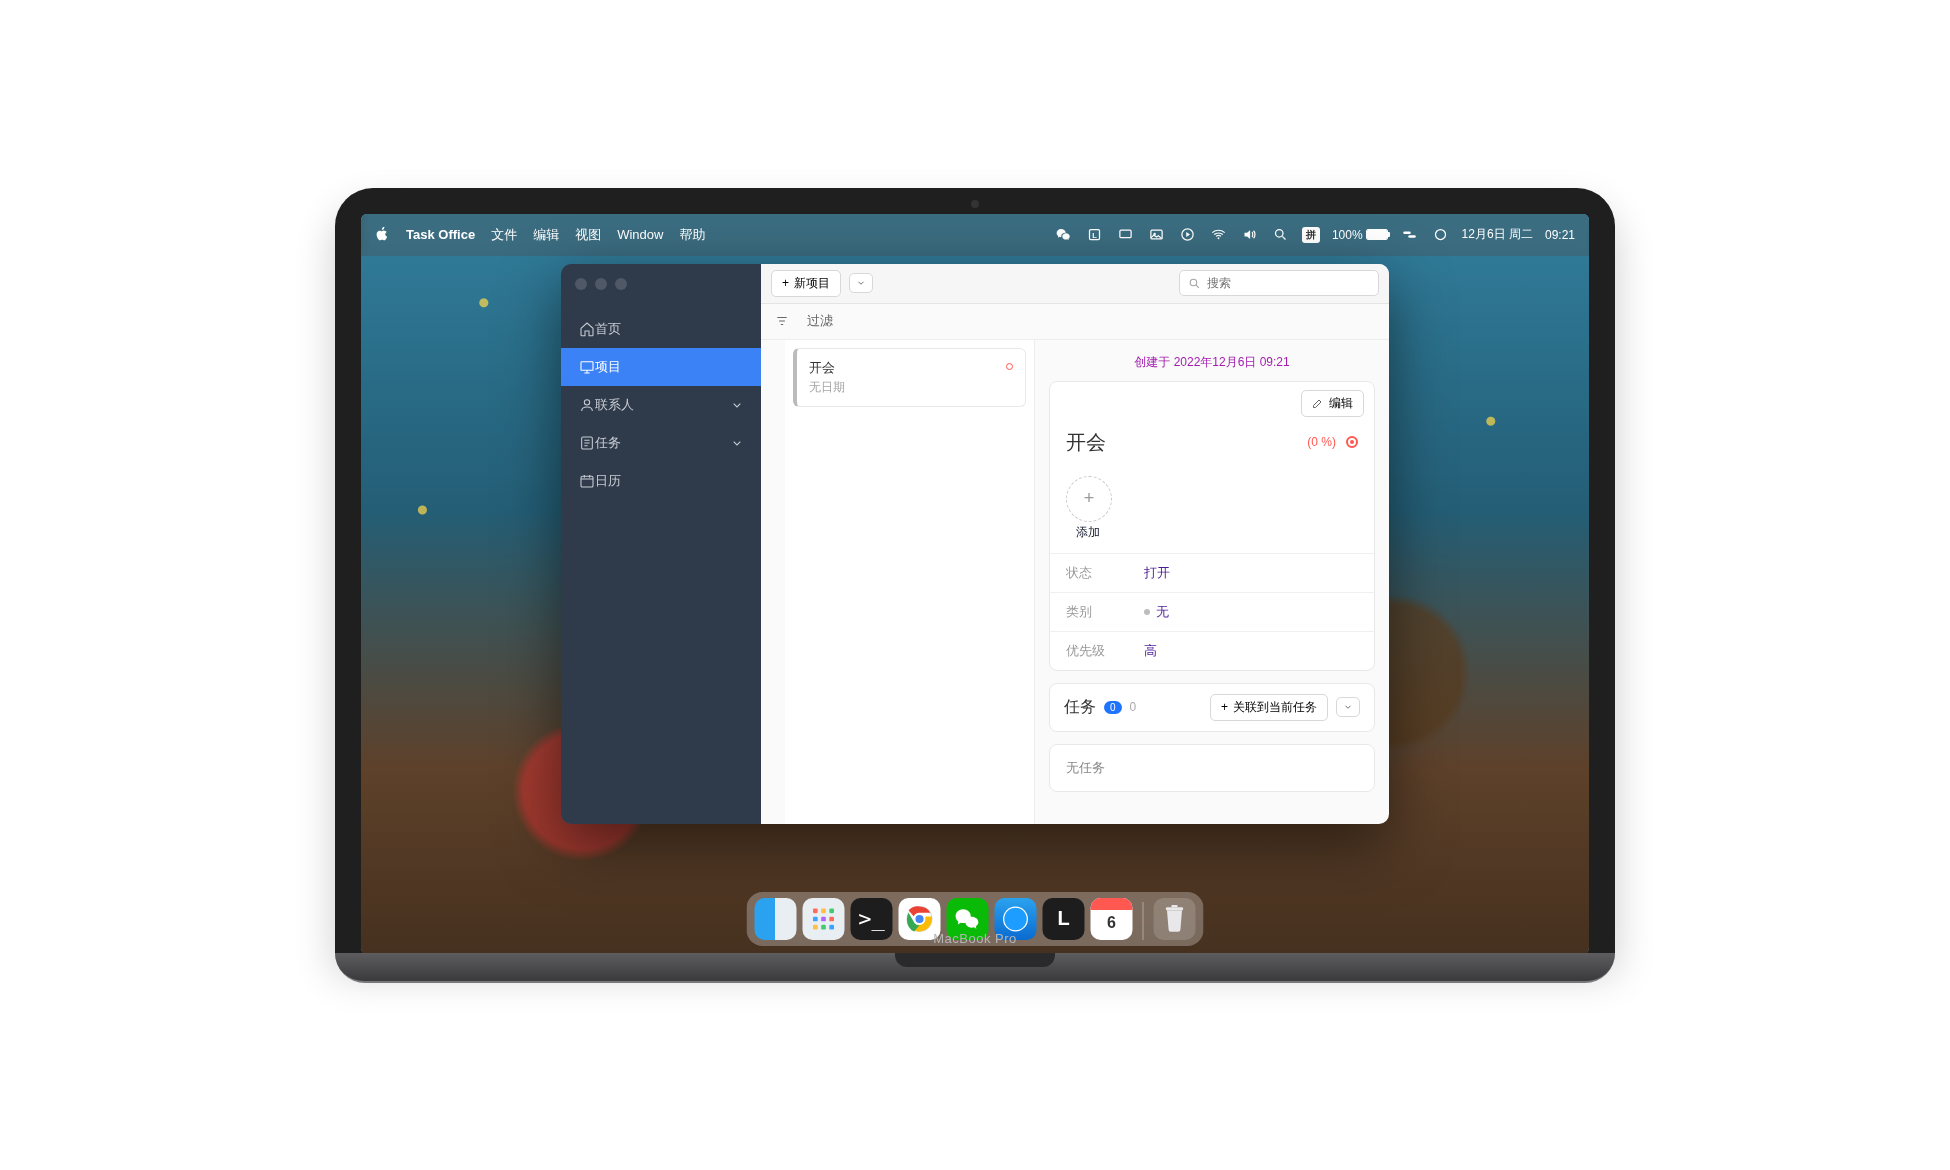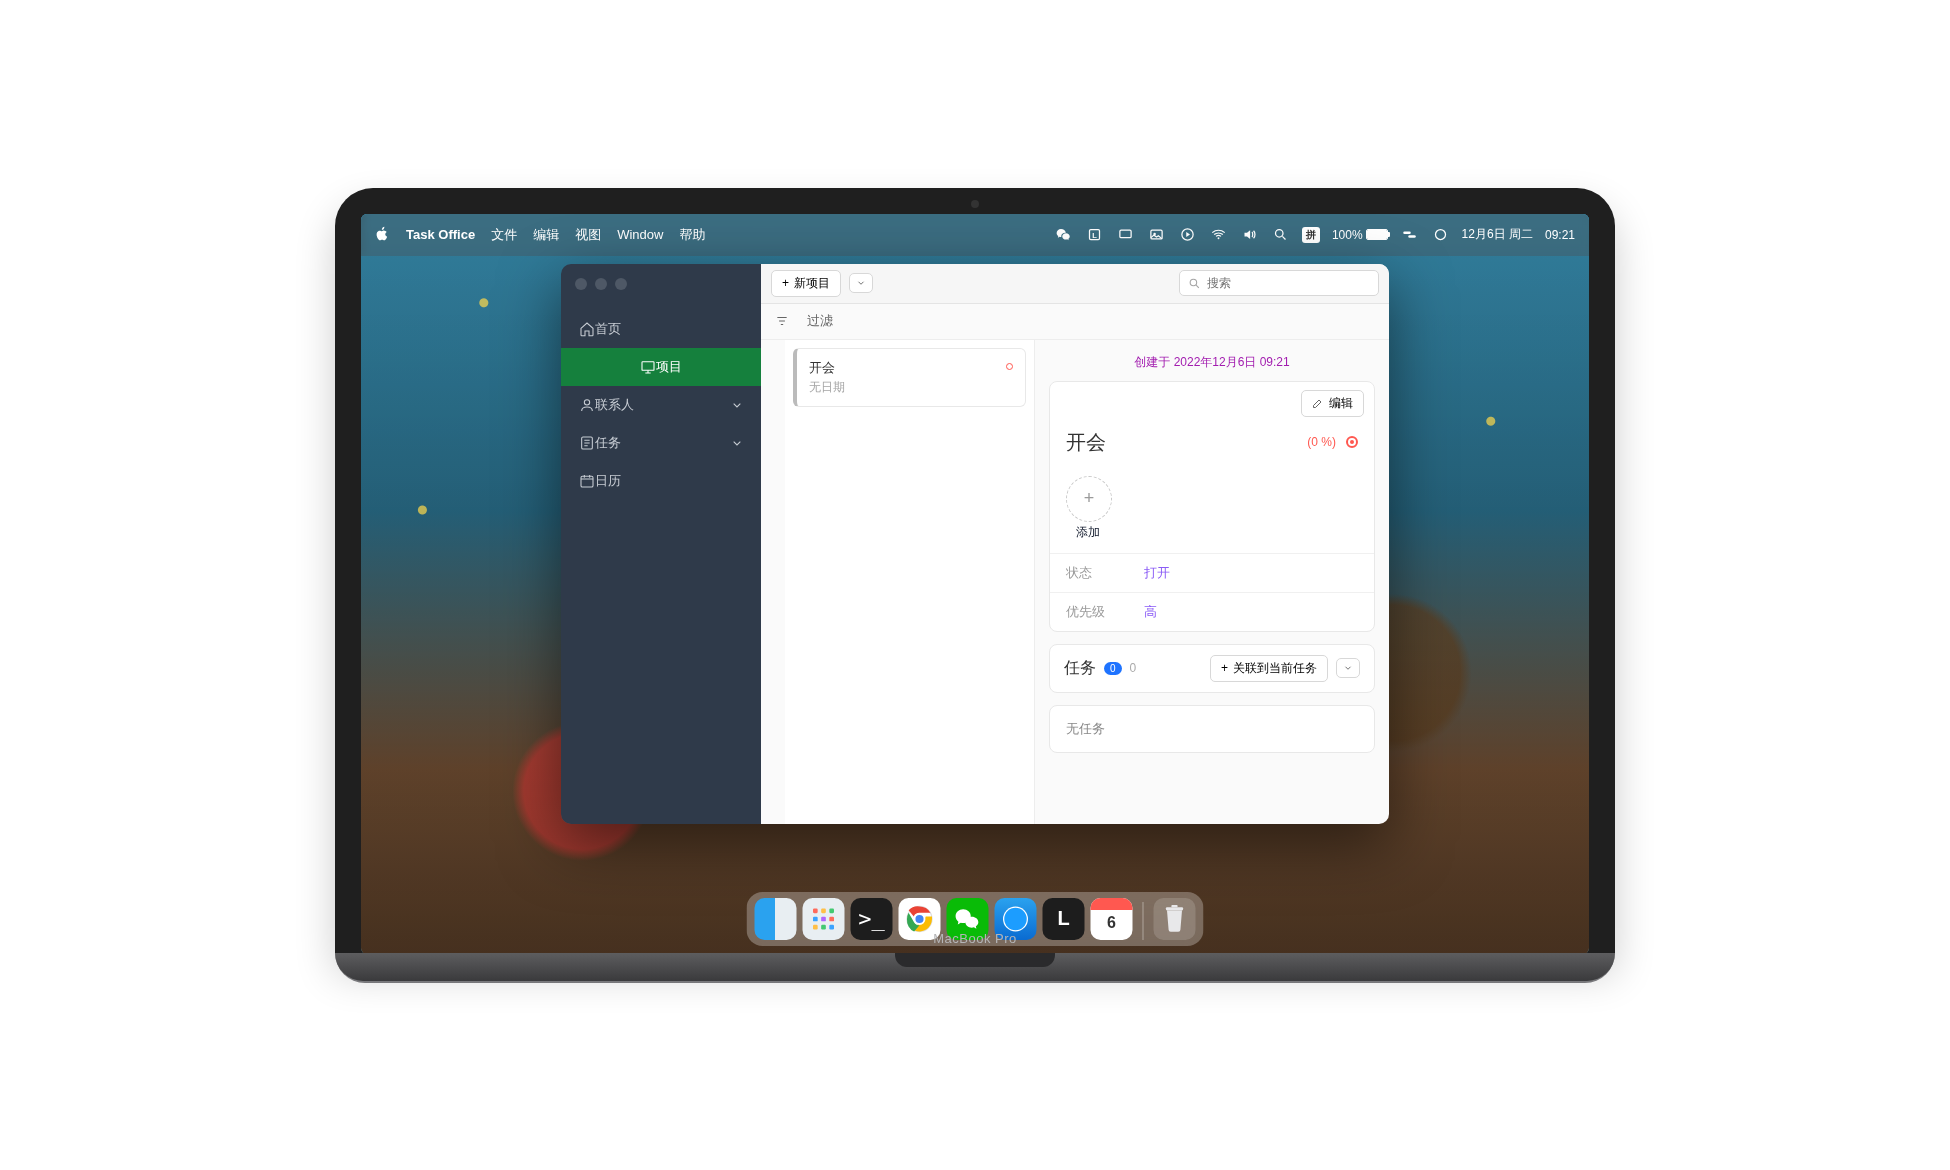--- a/index.html
+++ b/index.html
@@ -56,21 +56,21 @@
 .dock-cal span{position:relative;color:#333;font-weight:600;font-size:16px;top:4px;}
 .dock-trash{background:rgba(255,255,255,.15);}
 
 
 .appwin { position:absolute; top:50px; left:200px; width:828px; height:560px; border-radius:10px; overflow:hidden; display:flex; box-shadow:0 20px 60px rgba(0,0,0,.5); font-size:13px;}
 .sidebar { width:200px; background:#2f3a4a; color:#c8cdd4; display:flex; flex-direction:column; }
 .traffic { display:flex; gap:8px; padding:14px 14px 20px; }
 .tl { width:12px; height:12px; border-radius:50%; background:#4e5866; }
 .navitem { display:flex; align-items:center; gap:0; padding:10px 18px; cursor:default; position:relative;}
 .navitem svg { width:16px; height:16px; stroke:#c8cdd4; fill:none; stroke-width:1.6;}
-.navitem.active { background:#15803d; color:#fff;justify-content:center; }
+.navitem.active { background:#3b82f6; color:#fff; }
 .navitem.active svg{stroke:#fff;}
 .navchev{position:absolute;right:16px;}
 
 .main { flex:1; background:#fafafa; display:flex; flex-direction:column; }
 .toolbar { height:40px; display:flex; align-items:center; padding:0 10px; gap:8px; background:#f6f6f6; border-bottom:1px solid #e4e4e4;}
 .btn { background:#fff; border:1px solid #d8d8d8; border-radius:5px; padding:4px 10px; font-size:12px; display:flex; align-items:center; gap:5px;}
 .btn.small{padding:4px 6px;}
 .search { margin-left:auto; width:200px; height:26px; background:#fff; border:1px solid #d8d8d8; border-radius:5px; display:flex; align-items:center; padding:0 8px; gap:6px; color:#a5a5a5;}
 .search input{border:none;outline:none;flex:1;font-size:12px;color:#333;background:transparent;}
 
@@ -90,21 +90,21 @@
 .panel-head{display:flex;align-items:center;justify-content:flex-end;padding:8px 10px;}
 .panel-title-row{display:flex;align-items:center;padding:4px 16px 14px;gap:10px;}
 .panel-title{font-size:20px;color:#333;flex:1;}
 .pct{color:#ff5850;font-size:12px;}
 .reddot{width:12px;height:12px;border:2px solid #ff5850;border-radius:50%;display:inline-block;position:relative;}
 .reddot::after{content:"";position:absolute;inset:2px;border-radius:50%;background:#ff5850;}
 .addcircle{width:46px;height:46px;border:1px dashed #c8c8c8;border-radius:50%;display:flex;align-items:center;justify-content:center;color:#9a9a9a;font-size:18px;margin:6px 16px 2px;}
 .addlbl{font-size:12px;color:#0f172a;margin:0 0 12px 26px;}
 .kvrow{display:flex;padding:10px 16px;border-top:1px solid #f0f0f0;gap:28px;font-size:13px;}
 .kvrow .k{color:#9a9a9a;width:50px;}
-.kvrow .v{color:#8b5cf6;display:flex;align-items:center;gap:6px;}
+.kvrow .v{color:#4c1d95;display:flex;align-items:center;gap:6px;}
 .greydot{width:6px;height:6px;background:#bdbdbd;border-radius:50%;}
 
 .tasks-head{display:flex;align-items:center;padding:10px 14px;gap:8px;}
 .tasks-head .t{font-size:16px;color:#333;}
 .pill{background:#1e73ff;color:#fff;font-size:10px;border-radius:8px;padding:1px 6px;}
 .zero{color:#aaa;font-size:12px;}
 .spacer{flex:1;}
 .empty{padding:14px 16px;color:#888;}
 
 
@@ -311,20 +311,27 @@
                   <span class="pct">(0 %)</span>
                   <span class="reddot"></span>
                 </div>
                 <div class="addcircle">+</div>
                 <div class="addlbl">添加</div>
                 <div class="kvrow">
                   <span class="k">状态</span>
                   <span class="v">打开</span>
                 </div>
                 <div class="kvrow">
+                  <span class="k">类别</span>
+                  <span class="v">
+                      <span class="greydot"></span>
+                      <span>无</span>
+                    </span>
+                </div>
+                <div class="kvrow">
                   <span class="k">优先级</span>
                   <span class="v">高</span>
                 </div>
               </div>
 
               <div class="panel">
                 <div class="tasks-head">
                   <span class="t">任务</span>
                   <span class="pill">0</span>
                   <span class="zero">0</span>

